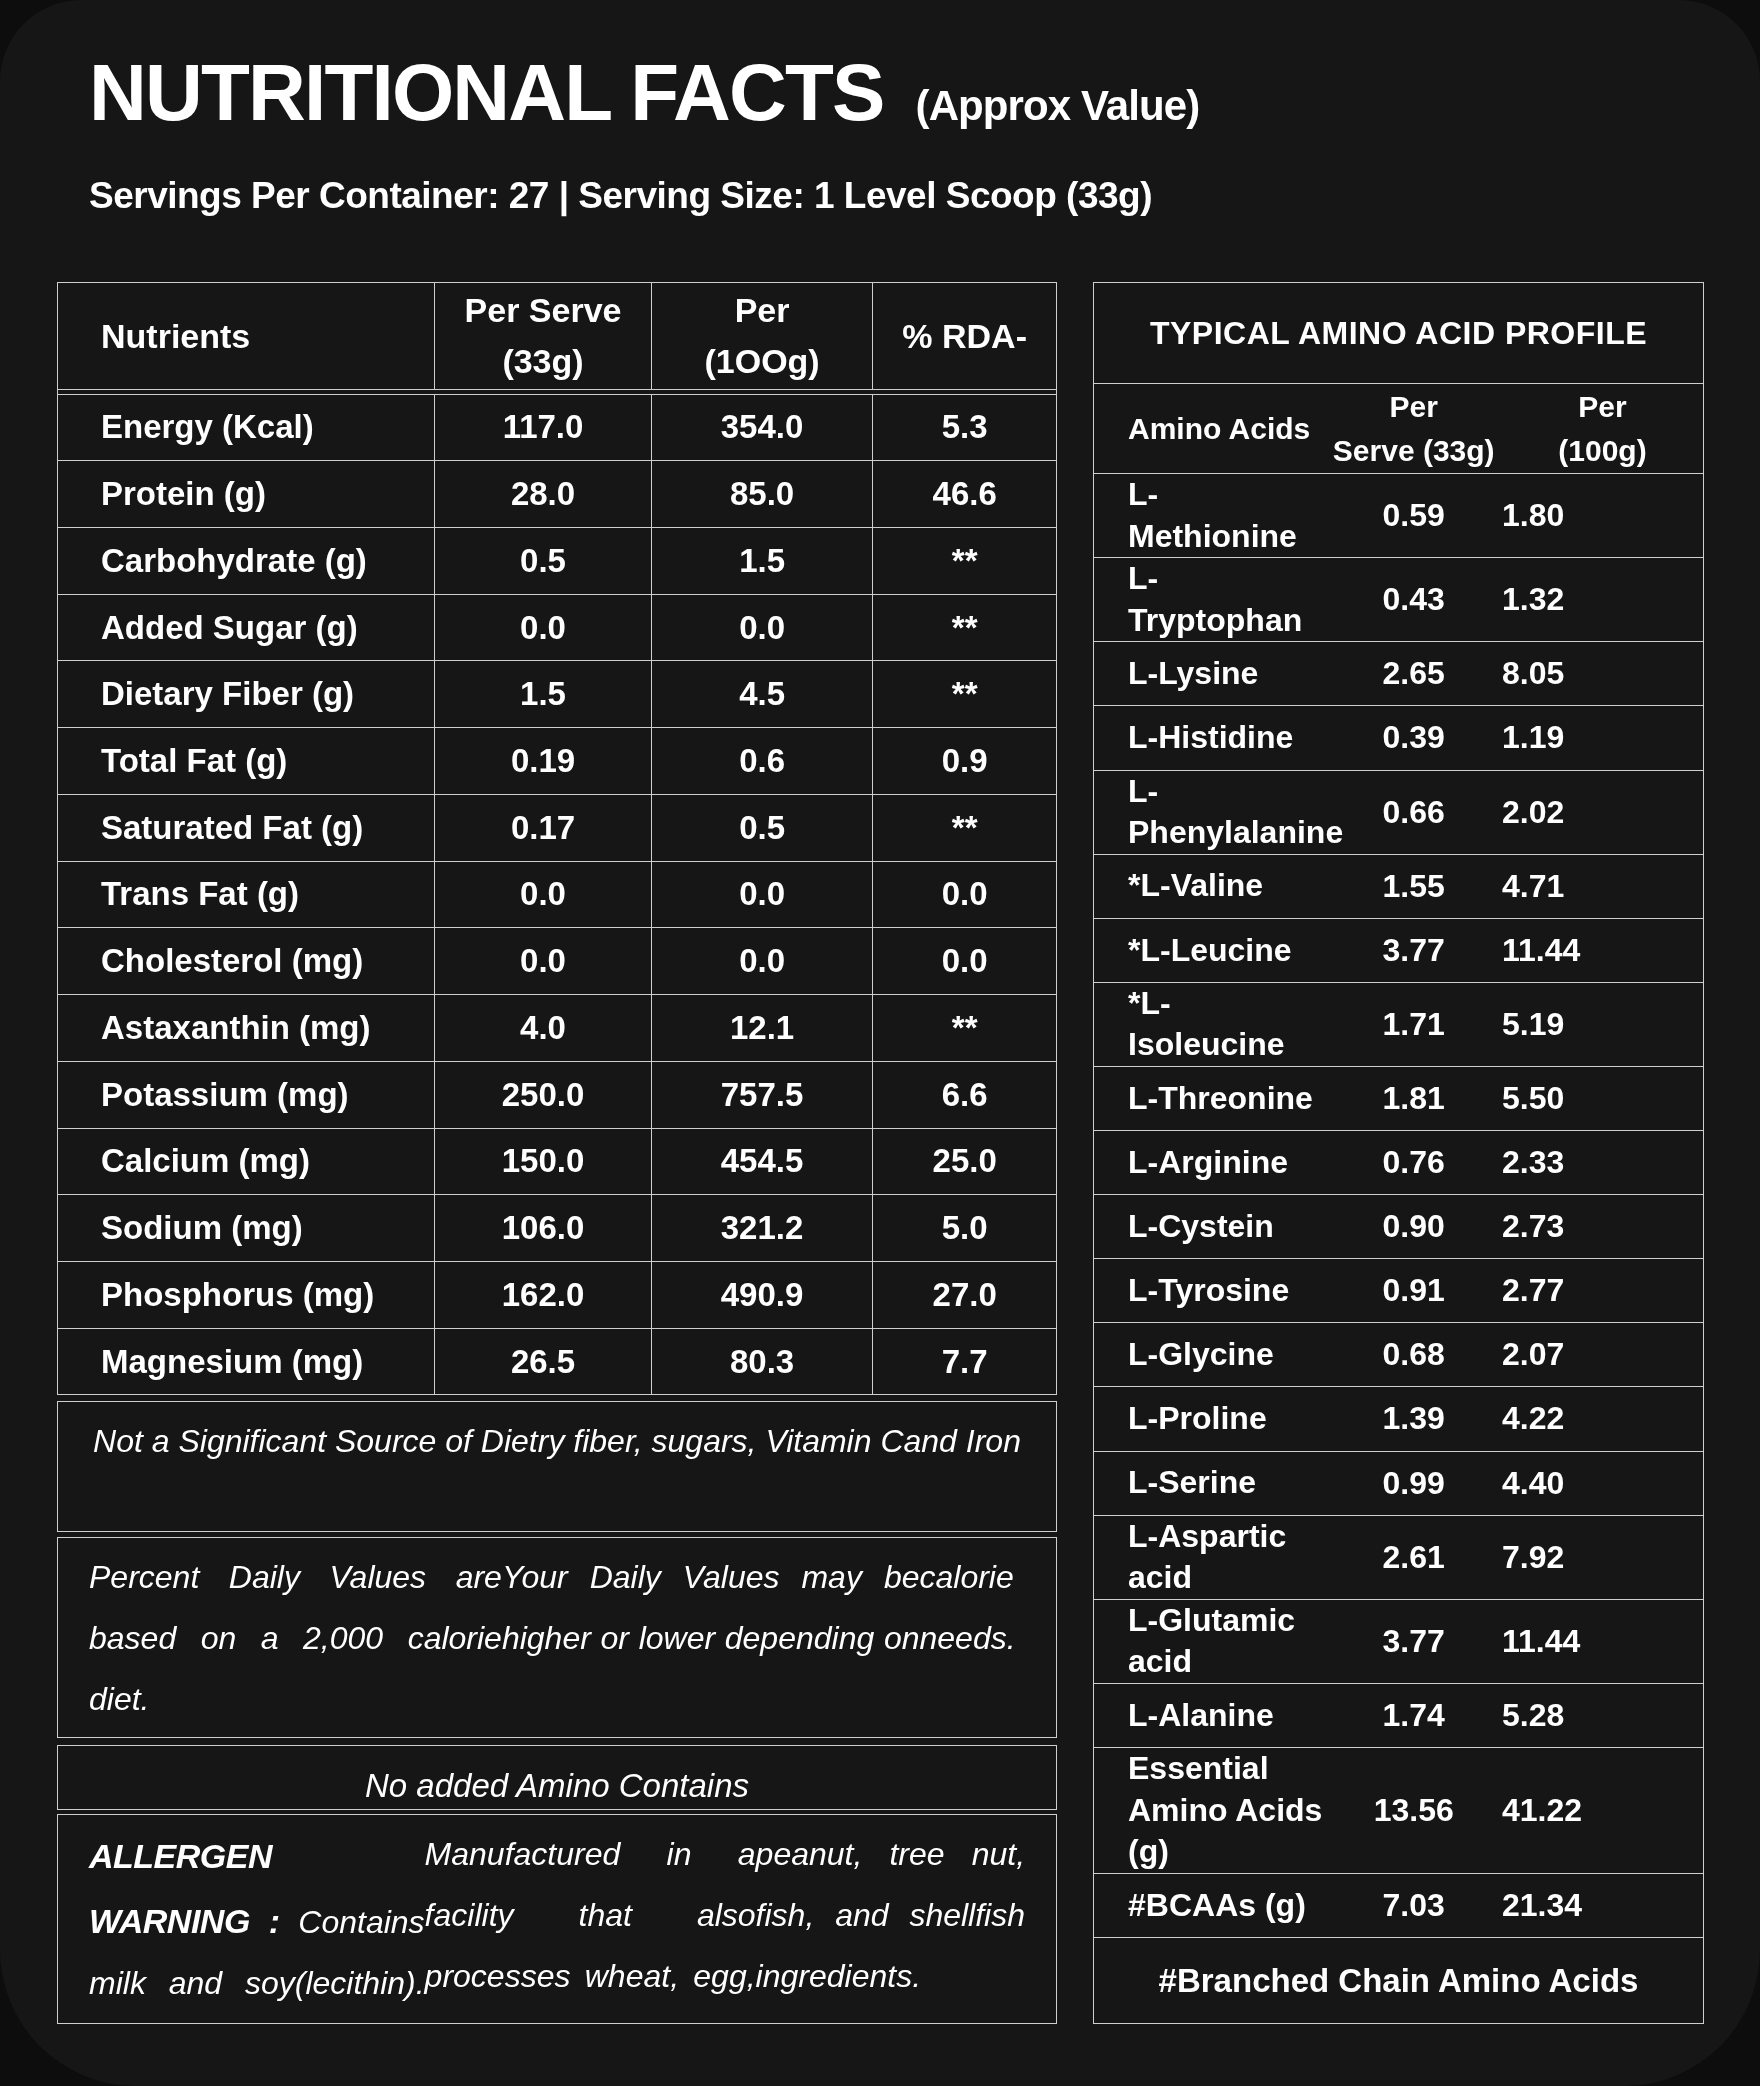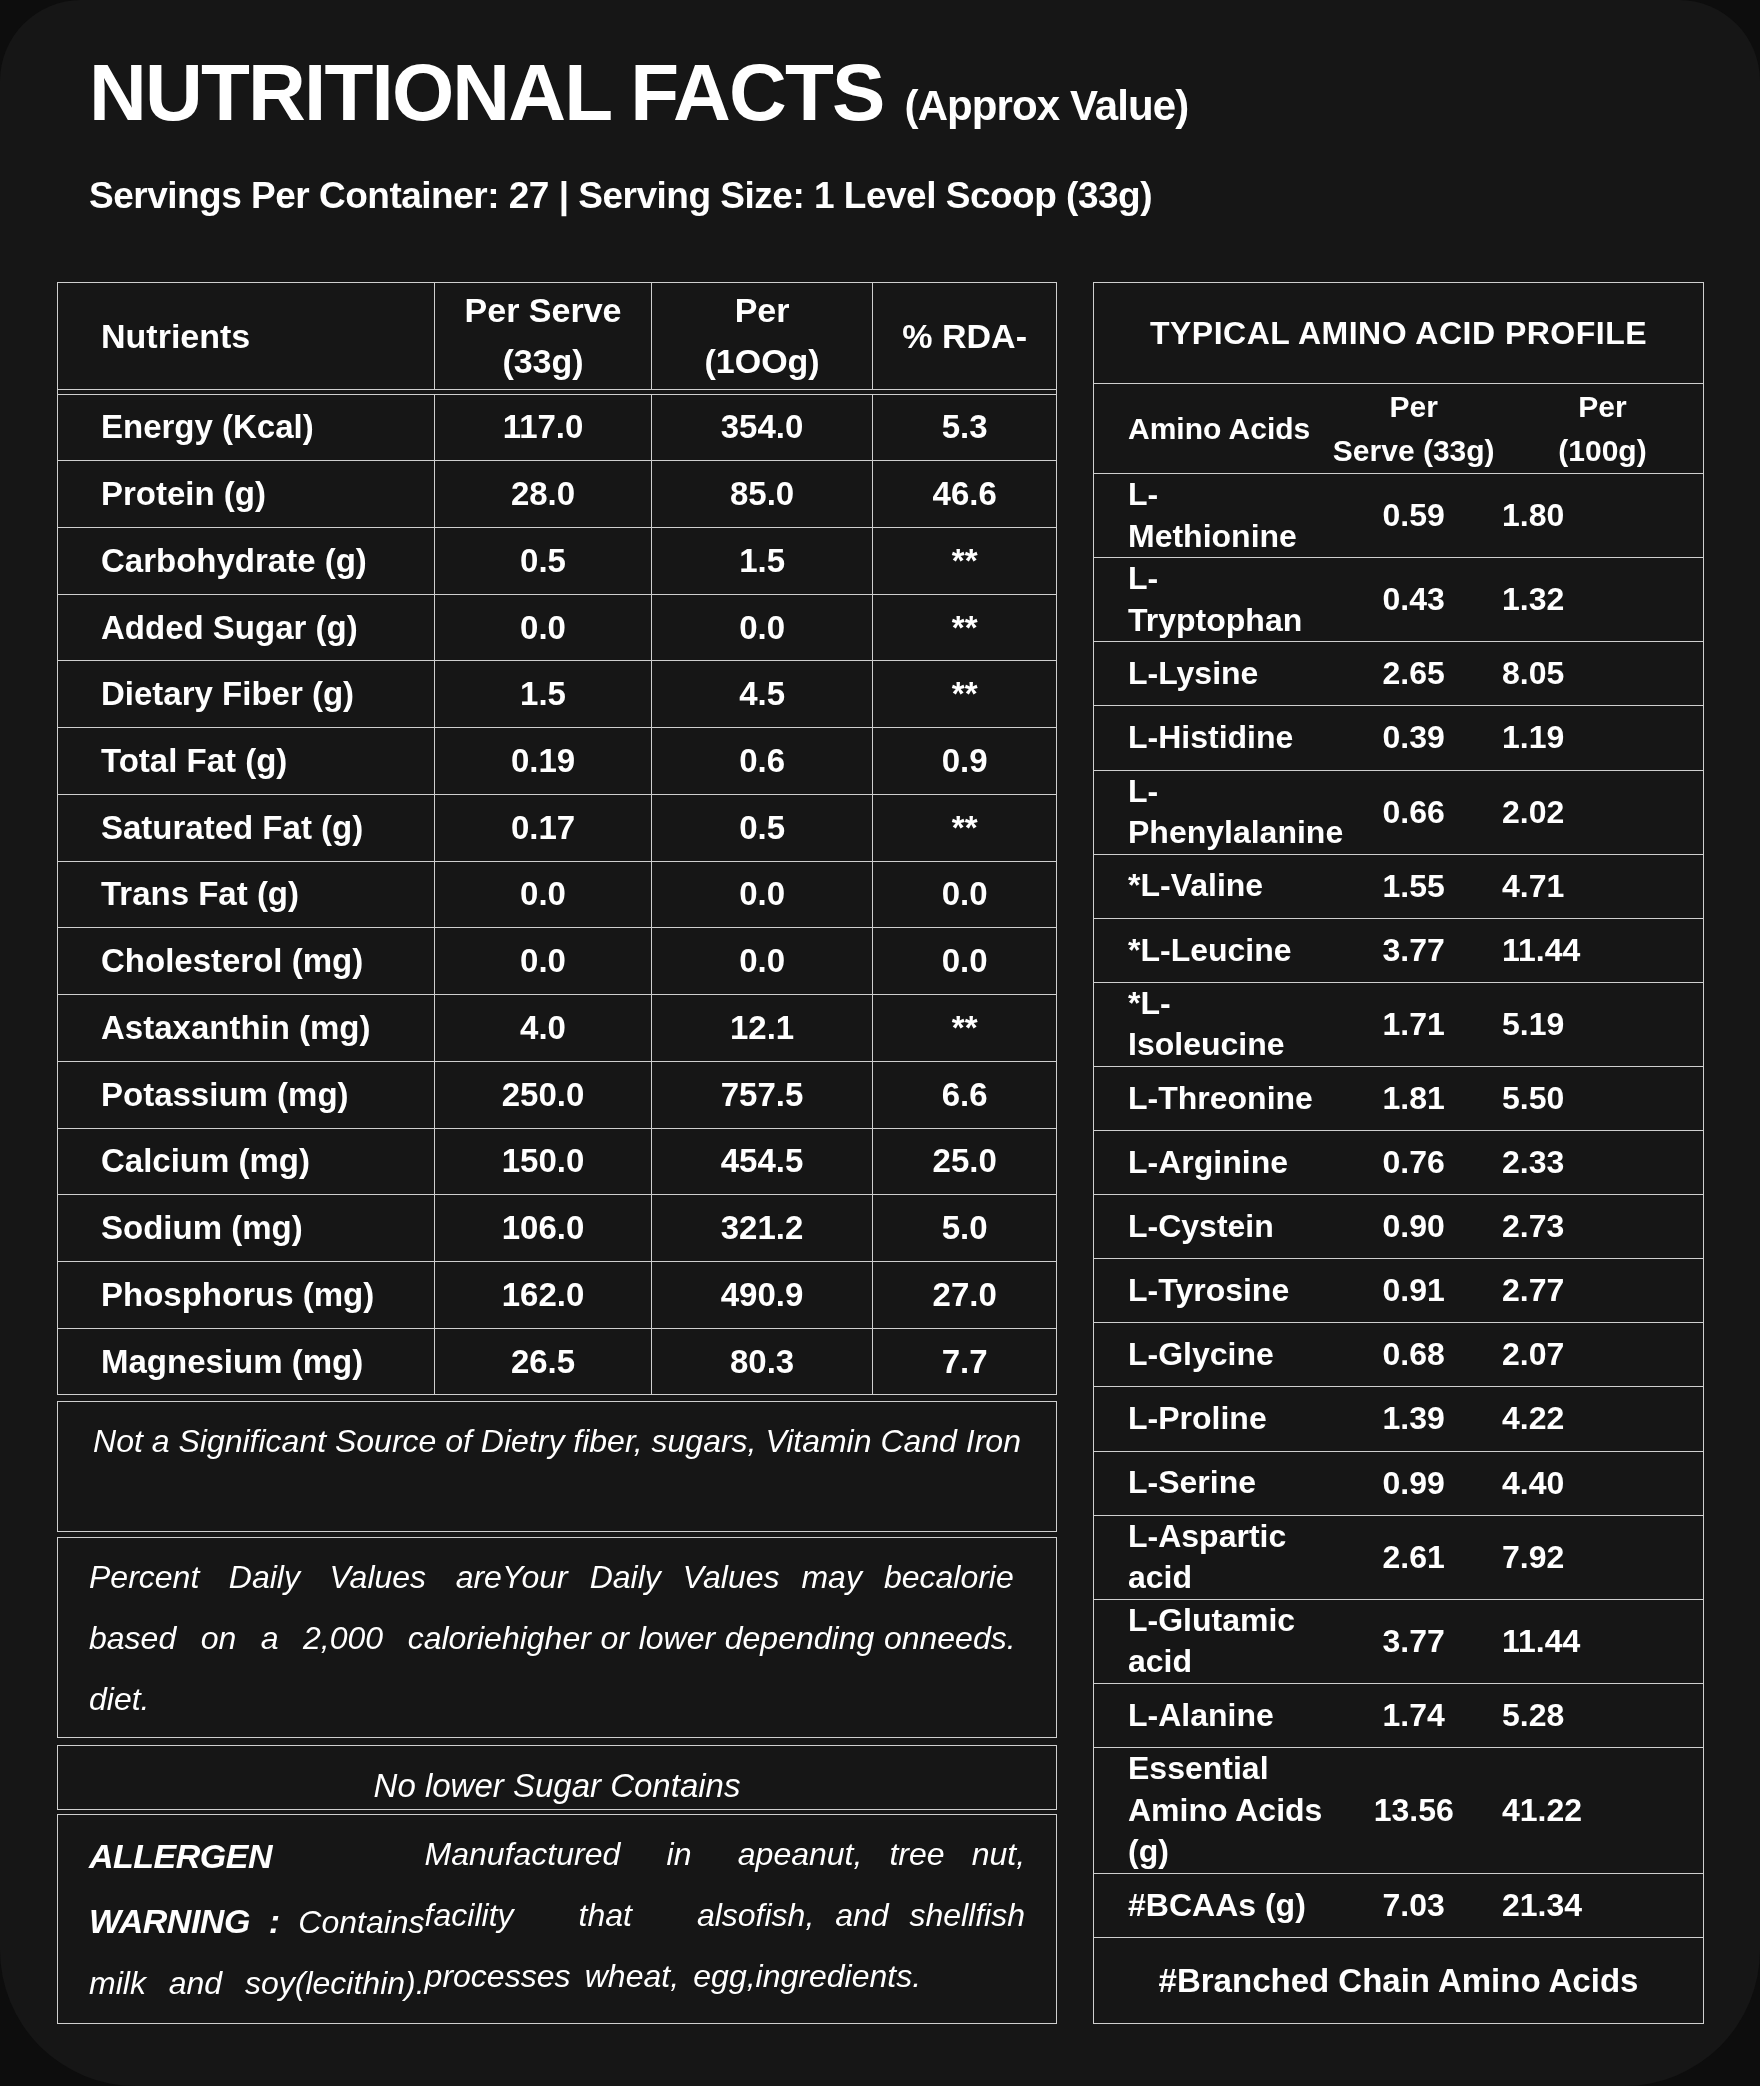--- a/index.html
+++ b/index.html
@@ -15,21 +15,21 @@
     font-family:"Liberation Sans","DejaVu Sans",sans-serif;color:var(--text);
   }
   .card{
     position:absolute;inset:0;background:var(--card);
     border-radius:81px 81px 136px 136px;
   }
   
   .hdr{position:absolute;left:89px;top:47px;right:54px;}
   .title-line{white-space:nowrap;}
   .title-main{font-size:80px;font-weight:bold;letter-spacing:-1.8px;}
-  .title-approx{font-size:42px;font-weight:bold;margin-left:21px;letter-spacing:-0.9px;}
+  .title-approx{font-size:42px;font-weight:bold;margin-left:32px;letter-spacing:-0.9px;}
   .subtitle{margin-top:36px;font-size:37px;font-weight:bold;letter-spacing:-0.5px;}
   
   .tables{position:absolute;left:57px;top:282px;right:56px;bottom:62px;display:flex;gap:36px;}
   
   .left-col{width:1000px;height:100%;display:flex;flex-direction:column;border-radius:11px;}
   .n-table{height:1122px;border:1.8px solid var(--border);display:flex;flex-direction:column;}
   .n-header{height:107px;display:flex;border-bottom:1.8px solid var(--border);font-weight:bold;}
   .h-cell{display:flex;flex-direction:column;justify-content:center;align-items:center;
           font-size:34px;line-height:1.5;text-align:center;}
   .h-cell span{display:block;}
@@ -202,21 +202,21 @@
       <div class="note-box note-1">
           <div class="line">Not a Significant Source of Dietry fiber, sugars, Vitamin C</div>
           <div class="line">and Iron</div>
         </div>
       <div class="note-box note-2">
           <div class="line just">Percent Daily Values are based on a 2,000 calorie diet.</div>
           <div class="line just">Your Daily Values may be higher or lower depending on</div>
           <div class="line just last">calorie needs.</div>
         </div>
       <div class="note-box note-3">
-        <span class="line">No lower Sugar Contains</span>
+        <span class="line">No added Amino Contains</span>
       </div>
       <div class="note-box note-4">
           <div class="line just"><b class="">ALLERGEN WARNING :</b><span class=""> Contains milk and soy(lecithin).</span></div>
           <div class="line just">Manufactured in a facility that also processes wheat, egg,</div>
           <div class="line just last">peanut, tree nut, fish, and shellfish ingredients.</div>
         </div>
     </div>
 
     <div class="right-col">
       <div class="a-title">TYPICAL AMINO ACID PROFILE</div>

